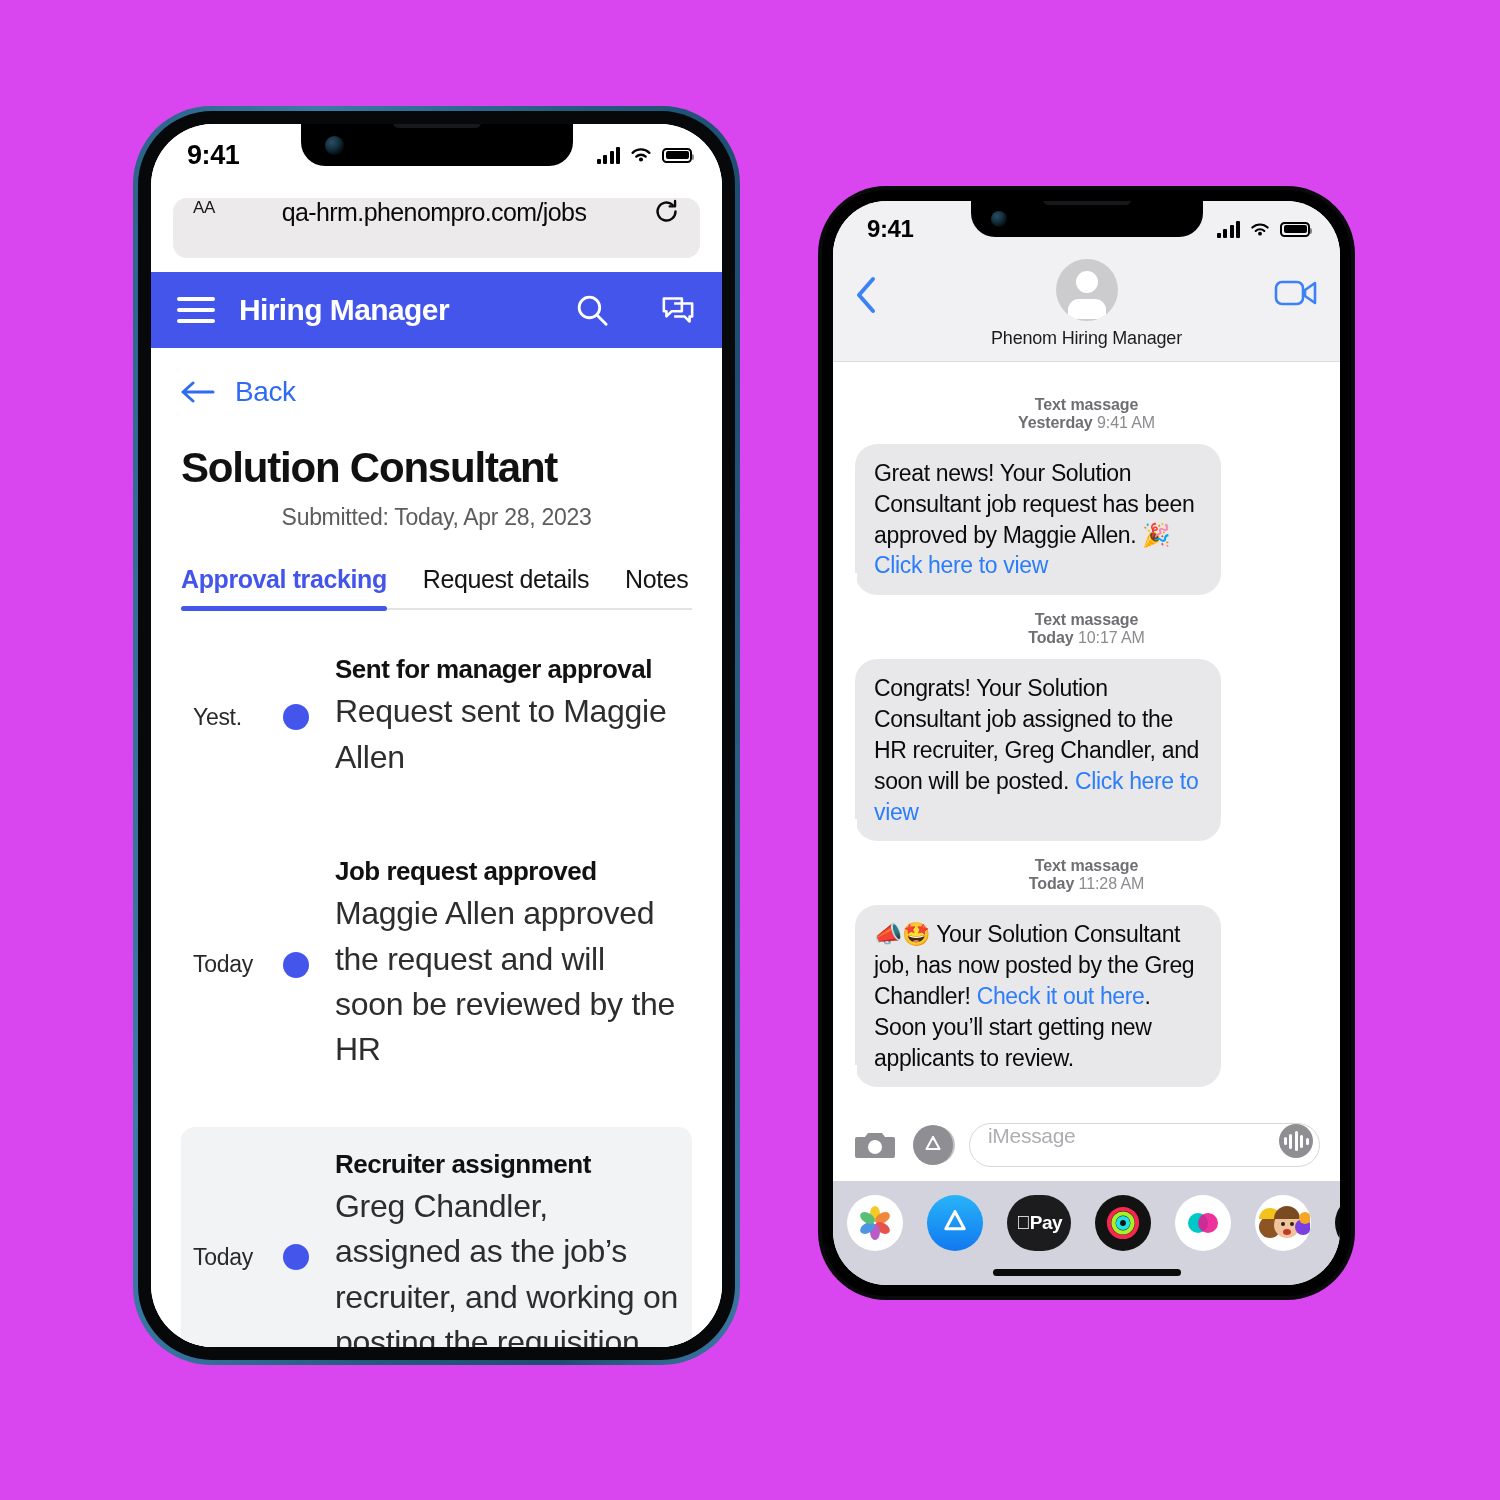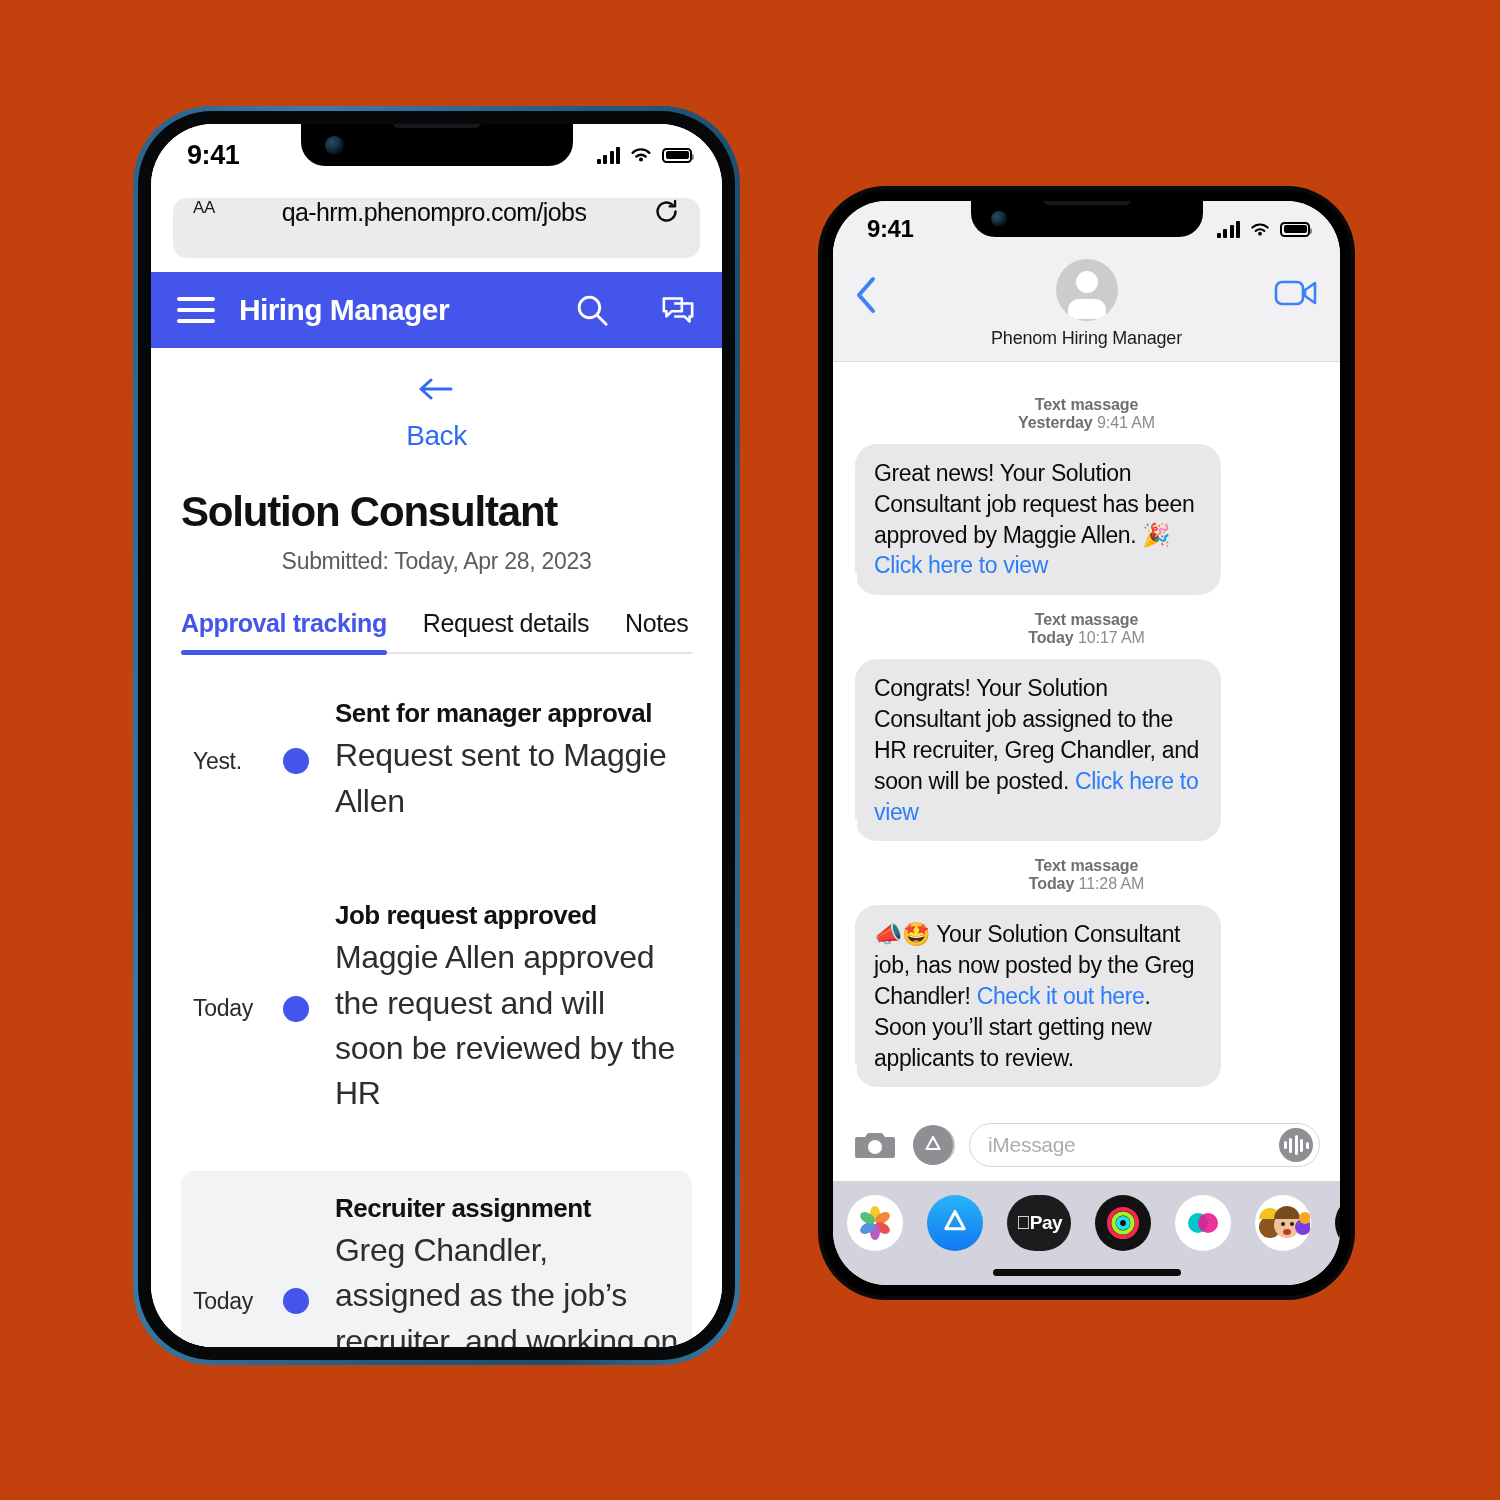--- a/index.html
+++ b/index.html
@@ -1,19 +1,19 @@
 <!DOCTYPE html>
 <html><head>
 <meta charset="utf-8">
 <style>
   * { margin:0; padding:0; box-sizing:border-box; }
   html,body { width:1500px; height:1500px; background:#000; overflow:hidden; }
   body { font-family:"Liberation Sans", sans-serif; -webkit-font-smoothing:antialiased; }
 
-  .stage { position:relative; width:1500px; height:1500px; background:#c2410c; }
+  .stage { position:relative; width:1500px; height:1500px; background:#d946ef; }
 
   
   .phone { position:absolute; }
 
   
   #phone-left { left:133px; top:106px; width:607px; height:1259px;
     border-radius:78px; background:linear-gradient(100deg,#2b6288 0%,#3b7ba6 22%,#245a80 55%,#1d4d70 78%,#3a78a2 100%);
     padding:5px; box-shadow:0 0 0 0 #000; }
   #phone-left .bezel { width:100%; height:100%; border-radius:74px; background:#07080a; padding:13px; }
   #phone-left .screen { width:100%; height:100%; border-radius:62px; overflow:hidden; background:#fff; position:relative; }
@@ -66,21 +66,21 @@
   
   .app-header { height:76px; display:flex; align-items:center; padding:0 26px; gap:24px;justify-content:space-between; }
   .hamburger { width:38px; height:26px; display:flex; flex-direction:column; justify-content:space-between; cursor:pointer; }
   .hamburger i { display:block; height:4px; background:#fff; border-radius:2px; }
   .app-title { flex:1; font-size:30px; font-weight:bold; color:#fff; letter-spacing:-0.6px; }
   .hdr-icon { width:36px; height:36px; flex-shrink:0; }
   .hdr-icon + .hdr-icon { margin-left:26px; }
 
   
   .page { background:#fff; padding:28px 30px 0; height:100%; }
-  .back-row { display:flex; align-items:center; gap:18px; margin-bottom:16px;flex-direction:column; }
+  .back-row { display:flex; align-items:center; gap:18px; margin-bottom:16px; }
   .back-row .lbl { font-size:28px; font-weight:500; letter-spacing:-0.4px; }
   .job-title { font-size:42px; font-weight:bold; color:#111; letter-spacing:-1.2px; line-height:1.15;margin-top:36px; }
   .submitted { font-size:23px; color:#5c5c5c; margin-top:12px; letter-spacing:-0.3px;text-align:center; }
 
   .tabs { display:flex; gap:36px; margin-top:34px; border-bottom:2px solid #e3e3e3; }
   .tab { font-size:25px; color:#141414; padding-bottom:14px; letter-spacing:-0.4px; position:relative; cursor:pointer; }
   .tab.active { font-weight:bold; }
   .tab.active::after { content:""; position:absolute; left:0; right:0; bottom:-3px; height:5px;
     background:#4355ea; border-radius:3px; }
 
@@ -118,21 +118,21 @@
   .bubble::before { content:""; position:absolute; left:-11px; bottom:0; width:13px; height:22px;
     background:#fff; border-bottom-right-radius:14px; }
   .bubble a { color:#2b7dfa; text-decoration:none; }
 
   
   .msg-input { background:#fff; display:flex; align-items:center; gap:16px; padding:12px 20px 14px; }
   .ic-camera { width:44px; height:34px; flex-shrink:0; }
   .ic-appstore { width:40px; height:40px; border-radius:50%; background:#8e8e93; flex-shrink:0;
     display:flex; align-items:center; justify-content:center; box-shadow:3px 0 0 -1px rgba(142,142,147,.55); }
   .imessage-field { flex:1; height:44px; border:1.5px solid #d6d6d8; border-radius:22px;
-    display:flex; align-items:center; padding:0 6px 0 18px; }
+    display:flex; align-items:flex-start; padding:0 6px 0 18px; }
   .imessage-field .ph { flex:1; font-size:21px; color:#aeaeb2; letter-spacing:-0.3px; }
   .audio-btn { width:34px; height:34px; border-radius:50%; background:#8e8e93; flex-shrink:0;
     display:flex; align-items:center; justify-content:center; gap:2.5px; }
   .audio-btn i { display:block; width:3px; background:#fff; border-radius:2px; }
   .audio-btn i:nth-child(1){height:8px}.audio-btn i:nth-child(2){height:15px}
   .audio-btn i:nth-child(3){height:20px}.audio-btn i:nth-child(4){height:13px}.audio-btn i:nth-child(5){height:7px}
 
   .dock { background:#d2d3dc; padding:14px 0 0; }
   .dock-row { display:flex; align-items:center; gap:24px; padding:0 14px; }
   .dapp { width:56px; height:56px; border-radius:50%; flex-shrink:0; display:flex;

